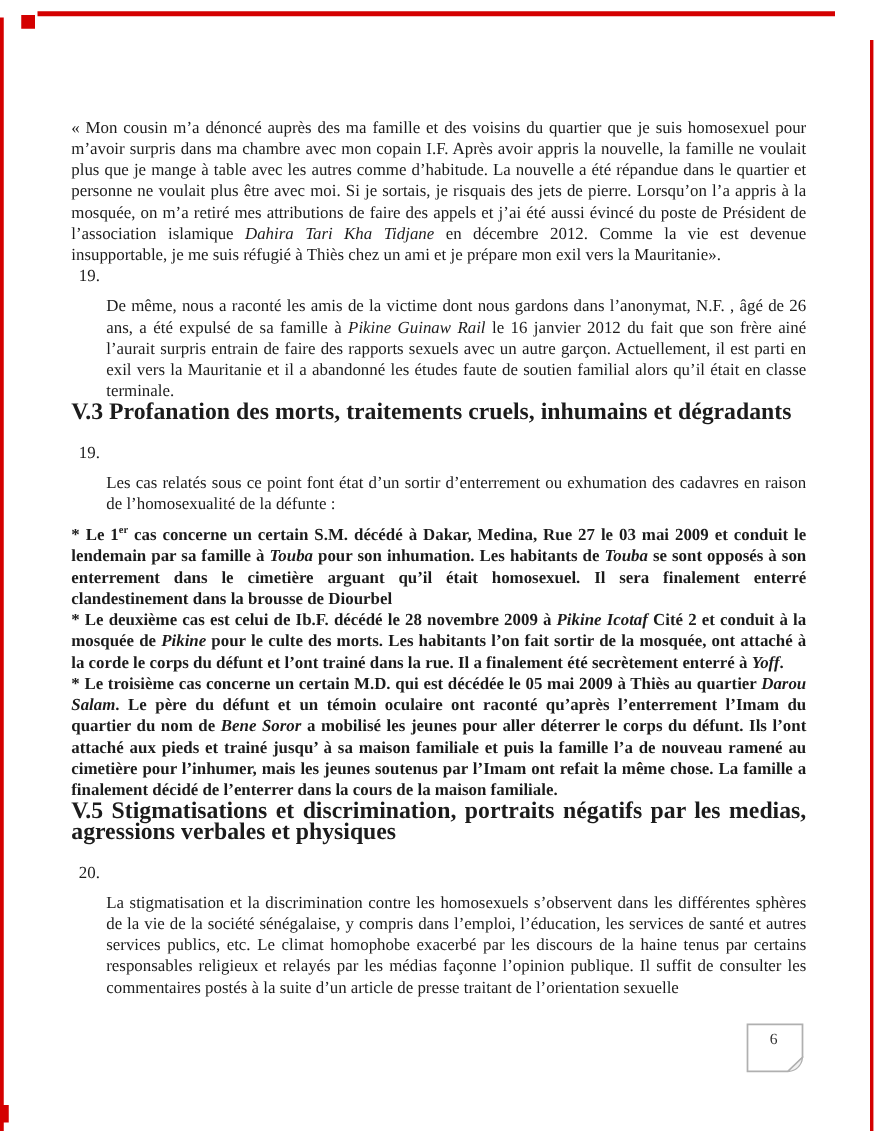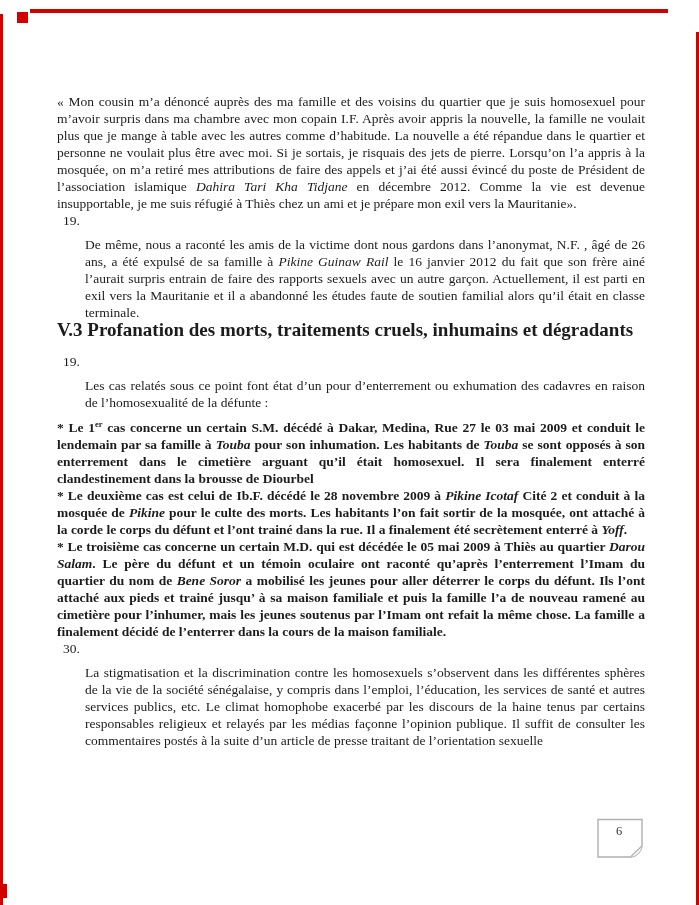--- a/index.html
+++ b/index.html
@@ -67,32 +67,33 @@
 
     <div class="numbered" id="item-18">
       <span class="num">19.</span>
       <div class="ibody"><span>De même, nous a raconté les amis de la victime dont nous gardons dans l’anonymat, N.F. , âgé de 26 ans, a été expulsé de sa famille à </span><em>Pikine Guinaw Rail</em><span> le 16 janvier 2012 du fait que son frère ainé l’aurait surpris entrain de faire des rapports sexuels avec un autre garçon. Actuellement, il est parti en exil vers la Mauritanie et il a abandonné les études faute de soutien familial alors qu’il était en classe terminale.</span></div>
     </div>
 
     <h3 class="heading" id="heading-v3">V.3 Profanation des morts, traitements cruels, inhumains et dégradants</h3>
 
     <div class="numbered" id="item-19">
       <span class="num">19.</span>
-      <div class="ibody"><span>Les cas relatés sous ce point font état d’un pour d’enterrement ou exhumation des cadavres en raison de l’homosexualité de la défunte :</span></div>
+      <div class="ibody"><span>Les cas relatés sous ce point font état d’un sortir d’enterrement ou exhumation des cadavres en raison de l’homosexualité de la défunte :</span></div>
     </div>
 
     <p class="star" id="case-1"><span>* Le 1</span><sup>er</sup><span> cas concerne un certain S.M. décédé à Dakar, Medina, Rue 27 le 03 mai 2009 et conduit le lendemain par sa famille à </span><em>Touba</em><span> pour son inhumation.  Les habitants de </span><em>Touba</em><span> se sont opposés à son enterrement dans le cimetière arguant qu’il était homosexuel. Il sera finalement enterré clandestinement dans la brousse de Diourbel</span></p>
 
     <p class="star" id="case-2"><span>* Le deuxième cas est celui de Ib.F. décédé le 28 novembre 2009 à </span><em>Pikine Icotaf</em><span> Cité 2 et conduit  à la mosquée de </span><em>Pikine</em><span> pour le culte des morts. Les habitants l’on fait sortir de la mosquée, ont attaché à la corde le corps du défunt  et l’ont trainé dans la rue. Il a finalement été secrètement enterré  à </span><em>Yoff</em><span>.</span></p>
 
     <p class="star" id="case-3"><span>* Le troisième cas concerne un certain M.D. qui est décédée le 05 mai 2009 à Thiès au quartier </span><em>Darou Salam</em><span>. Le père du défunt et un témoin oculaire ont raconté qu’après l’enterrement l’Imam du quartier du nom de </span><em>Bene Soror</em><span> a mobilisé les jeunes pour  aller déterrer le corps du défunt. Ils l’ont attaché aux pieds et trainé  jusqu’ à sa maison familiale et puis la famille l’a de nouveau ramené au cimetière pour l’inhumer, mais les jeunes soutenus par l’Imam ont refait la même chose. La famille a finalement décidé de l’enterrer dans la cours de la maison familiale.</span></p>
 
+    <h3 class="heading" id="heading-v5">V.5 Stigmatisations et discrimination, portraits négatifs par les medias, agressions verbales et physiques</h3>
 
     <div class="numbered" id="item-20">
-      <span class="num">30.</span>
+      <span class="num">20.</span>
       <div class="ibody"><span>La stigmatisation et la discrimination contre les homosexuels s’observent dans les différentes sphères de la vie de la société sénégalaise, y compris dans l’emploi, l’éducation, les services de santé et autres services publics, etc.   Le climat homophobe exacerbé par les discours de la haine tenus par certains   responsables religieux et relayés par les médias façonne l’opinion publique. Il suffit de consulter les commentaires postés à la suite d’un article de presse traitant de l’orientation sexuelle</span></div>
     </div>
 
   </div>
 
   <div class="pagenum">
     <span>
       <svg width="50" height="46" viewBox="0 0 50 46" aria-hidden="true">
         <path d="M2 1.5 H46 V28 L34.5 39 H2 Z" fill="#ffffff" stroke="#b0b0b0" stroke-width="1.4"></path>
         <path d="M46 28 L34.5 39 C 40 39.5, 45.5 34.5, 46 28 Z" fill="#f1f1f1" stroke="#b0b0b0" stroke-width="1"></path>

